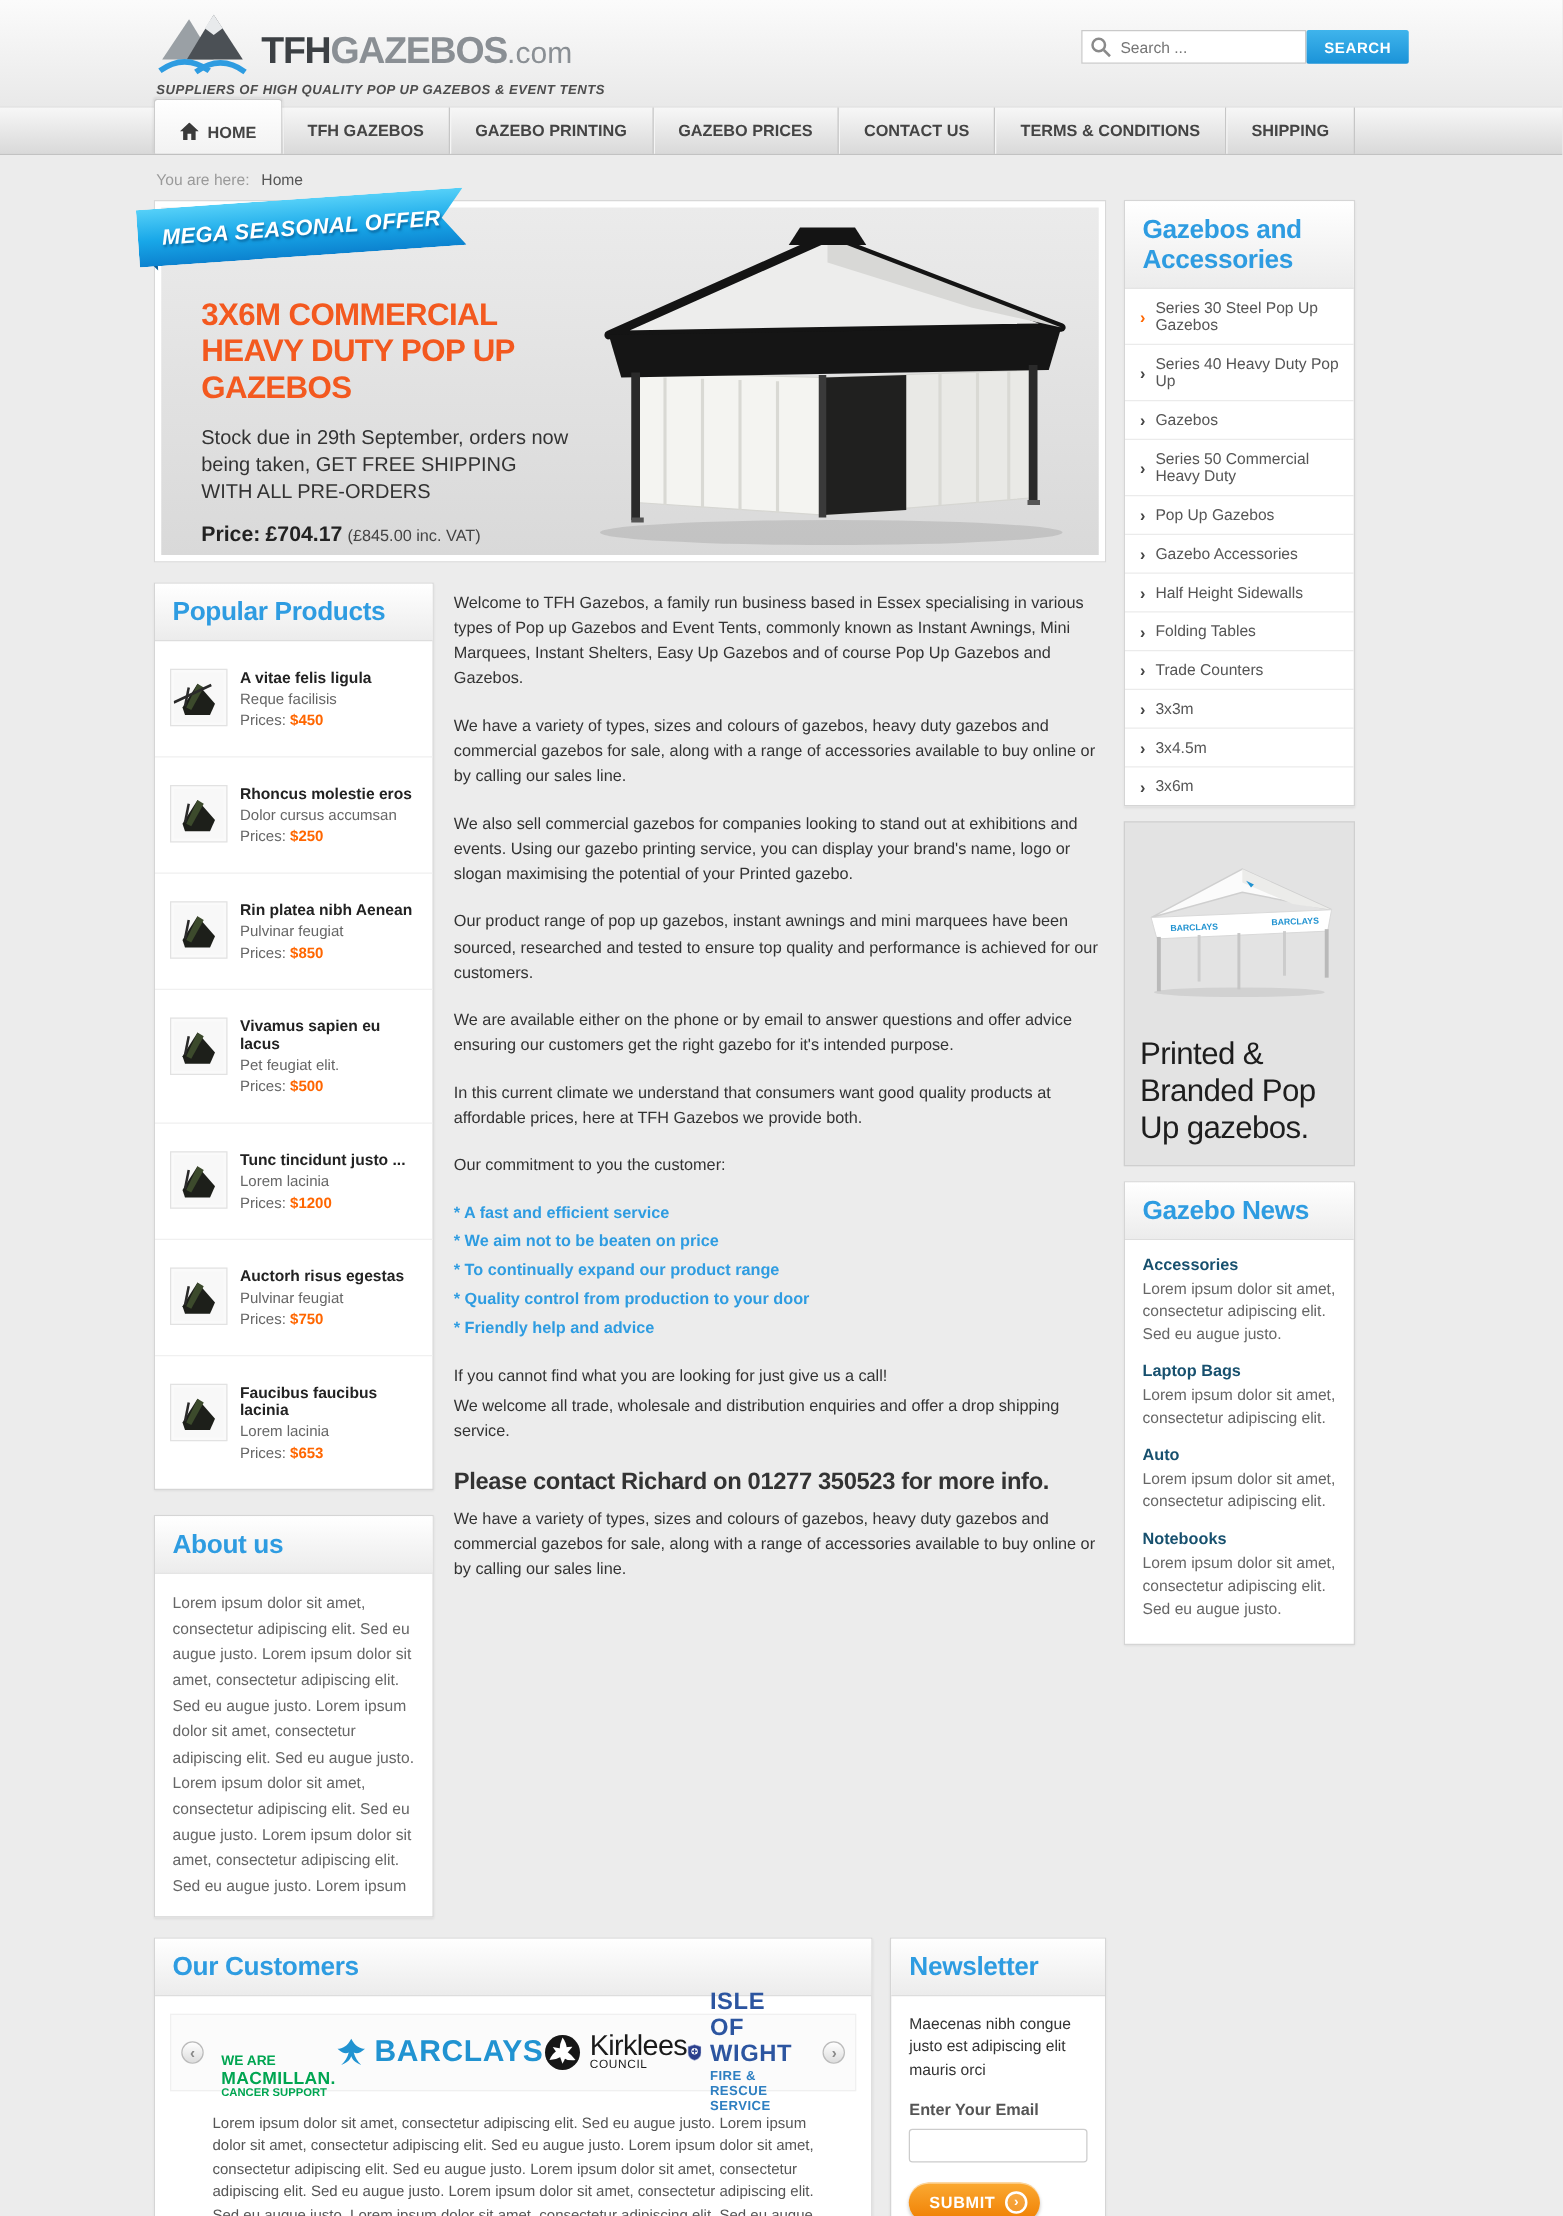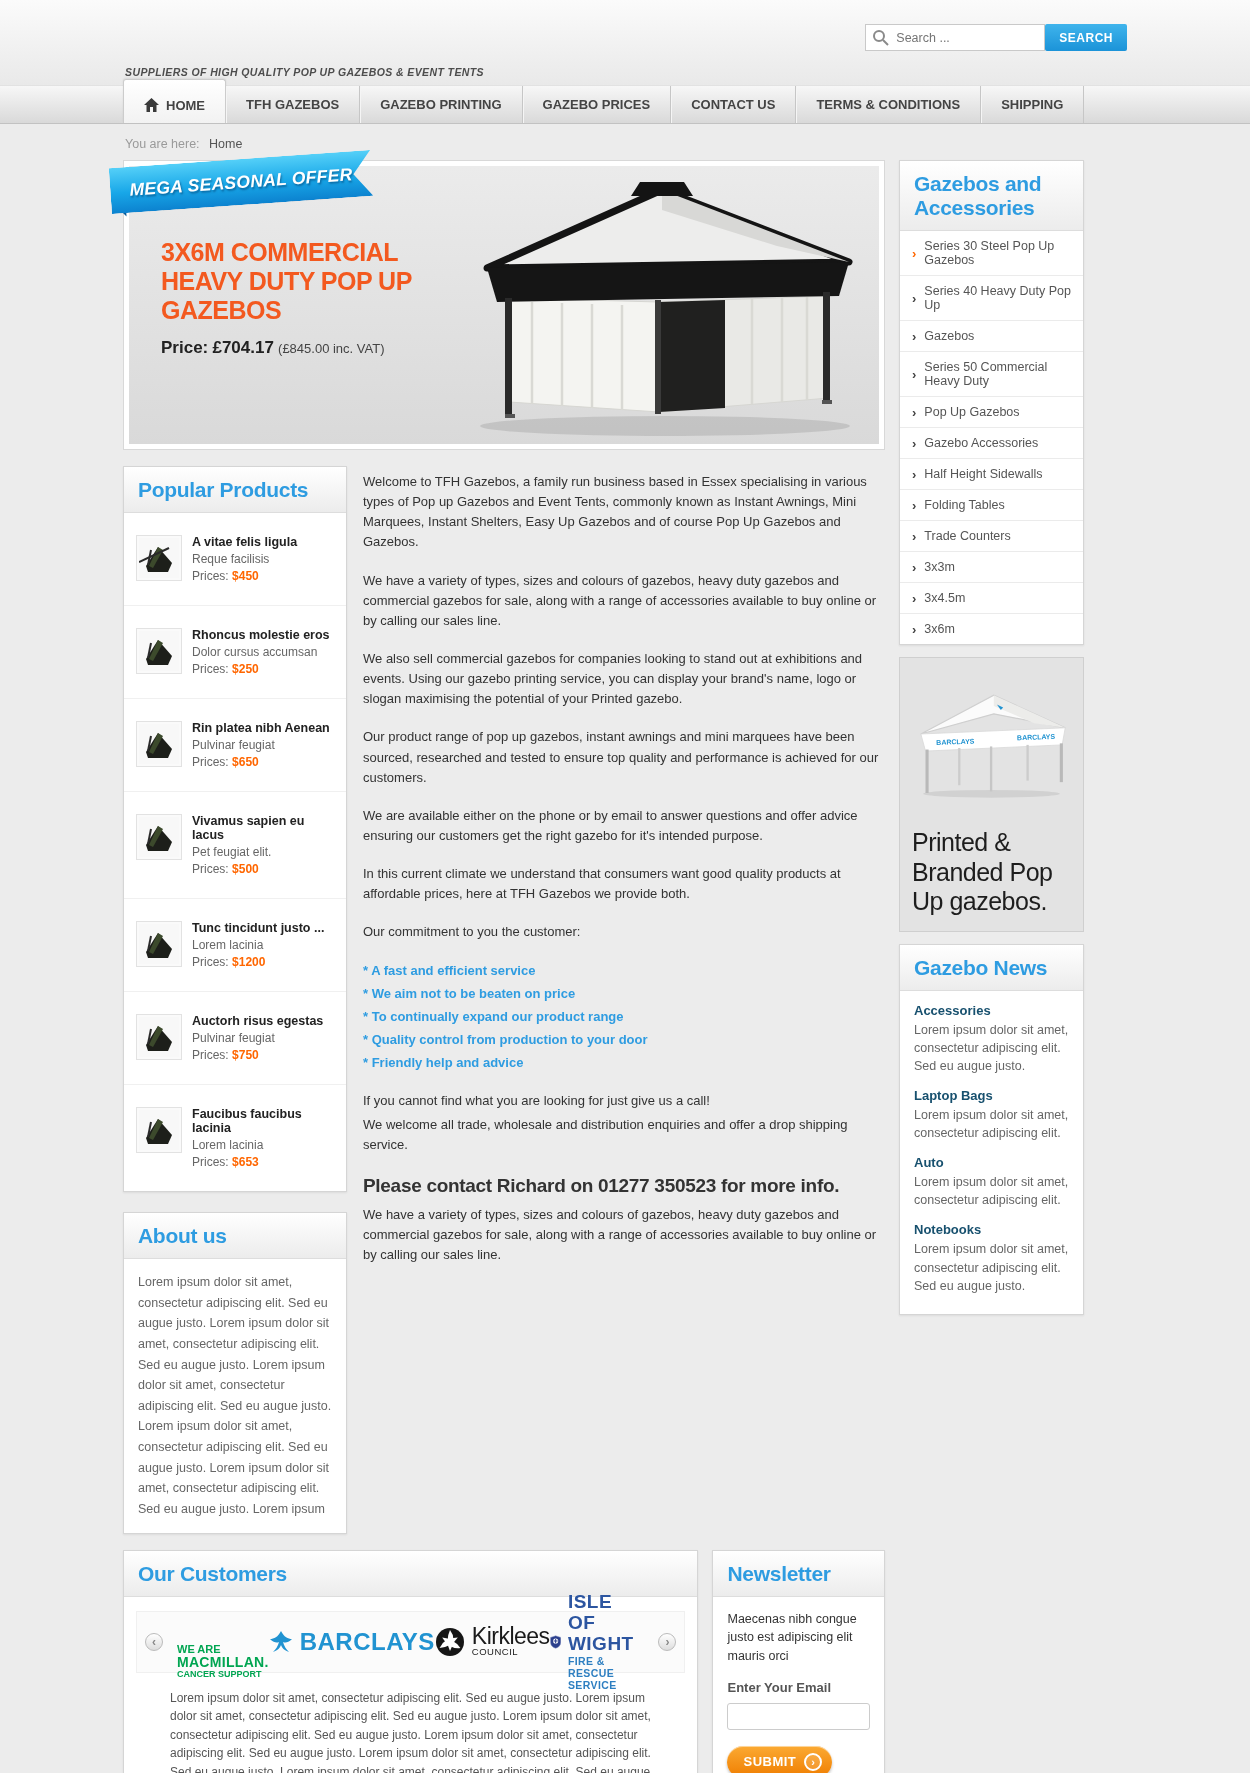--- a/index.html
+++ b/index.html
@@ -166,20 +166,32 @@
   .soc-ico { width:27px; height:27px; border-radius:50%; margin-right:11px; display:flex; align-items:center; justify-content:center;
     color:#fff; font-size:12px; font-weight:bold; box-shadow:0 1px 2px rgba(0,0,0,.35), inset 0 1px 1px rgba(255,255,255,.5); border:2px solid #e8e8e8; }
   .soc-0 { background:radial-gradient(circle at 30% 30%, #4f83d8, #1c4e9e); }
   .soc-label { font-size:13px; color:#333; }
 </style>
 </head>
 <body>
 
 <div class="header-band">
   <div class="container header-inner">
+    <div class="logo">
+      <svg class="logo-icon" viewBox="0 0 84 58">
+        <polygon points="6,42 30,6 52,42" fill="#9aa0a5"></polygon>
+        <polygon points="28,42 52,2 78,42" fill="#4b5055"></polygon>
+        <polygon points="52,2 60,14 52,20 44,14" fill="#e8eaec"></polygon>
+        <path d="M4,52 Q26,36 48,52" stroke="#2e9ce1" stroke-width="5" fill="none"></path>
+        <path d="M36,53 Q58,37 80,53" stroke="#2e9ce1" stroke-width="5" fill="none"></path>
+      </svg>
+      <div class="brand-line">
+        <span class="brand-tfh">TFH</span><span class="brand-gaz">GAZEBOS</span><span class="brand-tld">.com</span>
+      </div>
+    </div>
     <div class="tagline">SUPPLIERS OF HIGH QUALITY POP UP GAZEBOS &amp; EVENT TENTS</div>
     <div class="searchbar">
       <div class="search-box">
         <svg width="17" height="17" viewBox="0 0 17 17">
           <circle cx="7" cy="7" r="5" fill="none" stroke="#8a8a8a" stroke-width="2"></circle>
           <line x1="11" y1="11" x2="16" y2="16" stroke="#8a8a8a" stroke-width="2"></line>
         </svg>
         <input class="search-input" type="text" placeholder="Search ..." style="">
       </div>
       <button class="search-btn">SEARCH</button>
@@ -236,20 +248,21 @@
             <polygon points="193,6 237,6 246,20 184,20" fill="#141414"></polygon>
             <polygon points="40,92 402,86 392,120 50,126" fill="#151515"></polygon>
             <rect x="58" y="122" width="7" height="118" fill="#2a2a2a"></rect>
             <rect x="376" y="116" width="7" height="110" fill="#2a2a2a"></rect>
             <rect x="208" y="124" width="6" height="114" fill="#3a3a3a"></rect>
             <rect x="58" y="238" width="10" height="4" fill="#555"></rect>
             <rect x="375" y="224" width="10" height="4" fill="#555"></rect>
           </svg>
           <div class="hero-text">
             <div class="hero-title">3X6M COMMERCIAL HEAVY DUTY POP UP GAZEBOS</div>
+            <div class="hero-body">Stock due in 29th September, orders now being taken, GET FREE SHIPPING WITH ALL PRE-ORDERS</div>
             <div class="hero-price">
               <span class="pl">Price:</span>
               <span class="pv">£704.17</span>
               <span class="vat">(£845.00 inc. VAT)</span>
             </div>
           </div>
         </div>
       </div>
 
       <div class="sub-cols">
@@ -290,21 +303,21 @@
               <div class="prod">
                 <svg class="thumb" viewBox="0 0 40 40">
                     <rect width="40" height="40" fill="#f8f8f8"></rect>
                     <polygon points="7,28 19,9 33,25 29,34 9,34" fill="#1d1f1a"></polygon>
                     <polygon points="19,9 24,12 14,30 10,28" fill="#3c4a2c"></polygon>
                     <line x1="12" y1="12" x2="9" y2="27" stroke="#2a2a2a" stroke-width="2"></line>
                   </svg>
                 <div>
                     <div class="prod-name">Rin platea nibh Aenean</div>
                 <div class="prod-sub">Pulvinar feugiat</div>
-                <div class="prod-price"><span>Prices:</span> <b>$650</b></div>
+                <div class="prod-price"><span>Prices:</span> <b>$850</b></div>
                   </div>
               </div>
               <div class="prod">
                 <svg class="thumb" viewBox="0 0 40 40">
                     <rect width="40" height="40" fill="#f8f8f8"></rect>
                     <polygon points="7,28 19,9 33,25 29,34 9,34" fill="#1d1f1a"></polygon>
                     <polygon points="19,9 24,12 14,30 10,28" fill="#3c4a2c"></polygon>
                     <line x1="12" y1="12" x2="9" y2="27" stroke="#2a2a2a" stroke-width="2"></line>
                   </svg>
                 <div>

